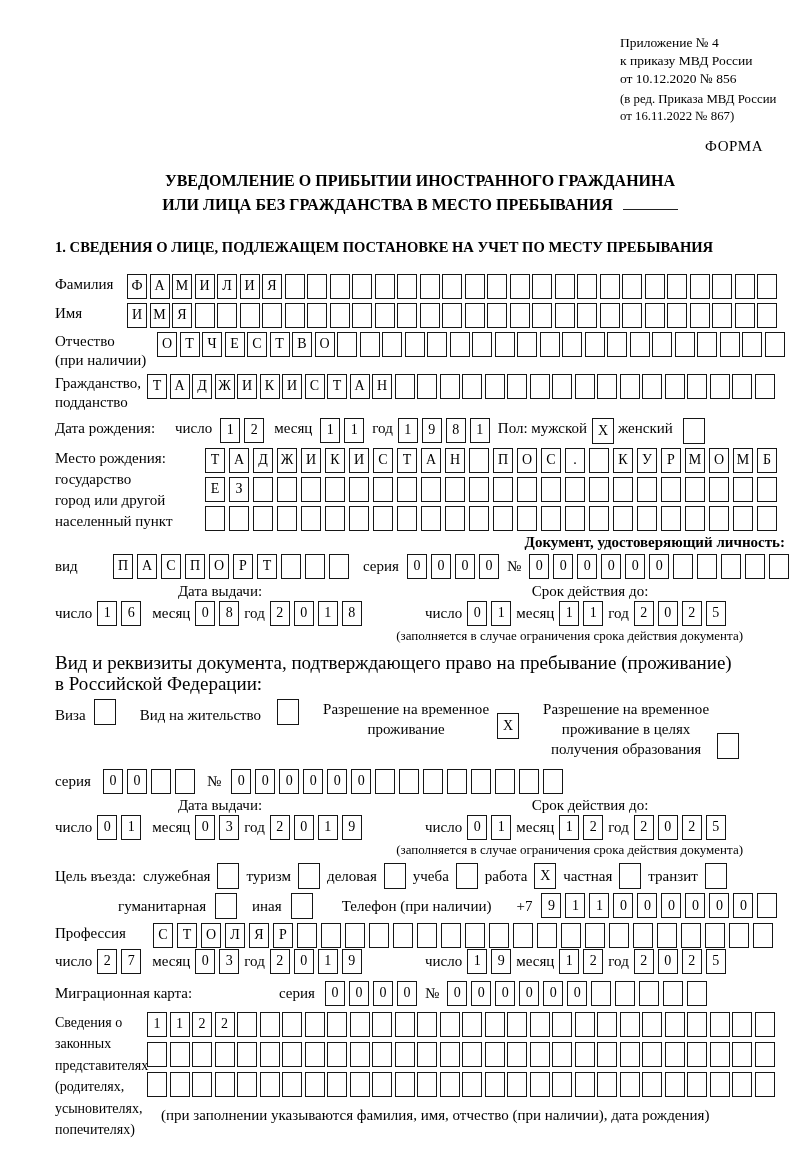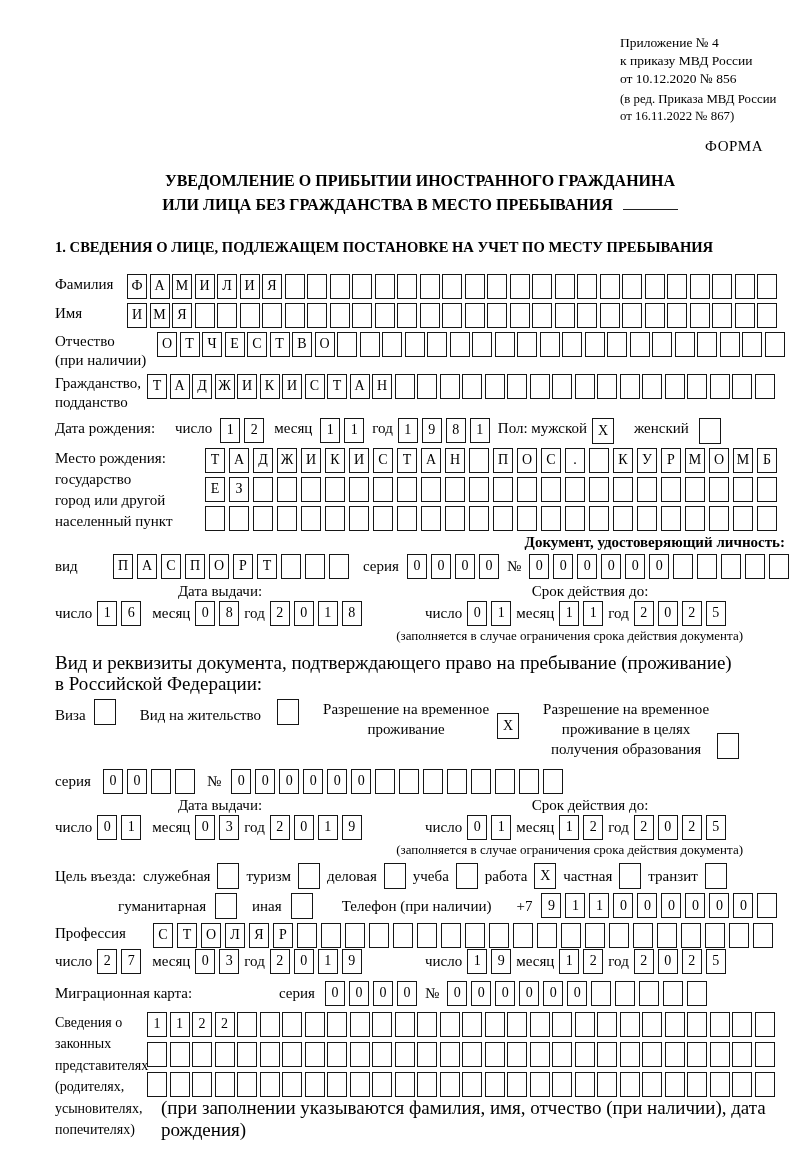--- a/index.html
+++ b/index.html
@@ -26,21 +26,21 @@
   .cb .box{width:22px;height:26px;}
   .dategroup{display:flex;align-items:center;gap:5px;font-size:15px;width:330px;flex-shrink:0;}
   .dg-r{margin-left:40px;}
   .dh{font-size:15px;}
   .dhl{width:330px;text-align:center;}
   .dhr{width:330px;text-align:center;margin-left:40px;}
   .fn{font-size:13px;text-align:right;padding-right:42px;margin-top:2px;}
   .para{font-size:19px;line-height:21px;margin-top:8px;}
   .opt{display:flex;gap:8px;align-items:flex-end;font-size:15px;line-height:20px;}
   .optlbl-c{text-align:center;line-height:20px;font-size:15px;}
-  .fn2{font-size:19px;margin-left:14px;}
+  .fn2{font-size:15px;margin-top:10px;margin-left:14px;}
 </style>
 </head>
 <body>
 
 <div class="page">
 
   <div class="hdr">
     <div>Приложение № 4</div>
     <div>к приказу МВД России</div>
     <div>от 10.12.2020 № 856</div>
@@ -219,21 +219,21 @@
     <div class="grid gap4" style="margin-left:5px">
         <span class="box">1</span>
         <span class="box">9</span>
         <span class="box">8</span>
         <span class="box">1</span>
       </div>
     <span class="lbl" style="margin-left:8px">Пол: мужской</span>
     <div class="grid cb" style="margin-left:5px">
         <span class="box">X</span>
       </div>
-    <span class="lbl" style="margin-left:20px">женский</span>
+    <span class="lbl" style="margin-left:4px">женский</span>
     <div class="grid cb" style="margin-left:10px">
         <span class="box"></span>
       </div>
   </div>
 
   <div class="row" style="margin-top:4px">
     <span class="lbl2" style="width:150px;line-height:21px">
       <span>Место рождения:</span><br>
       <span>государство</span><br>
       <span>город или другой</span><br>

